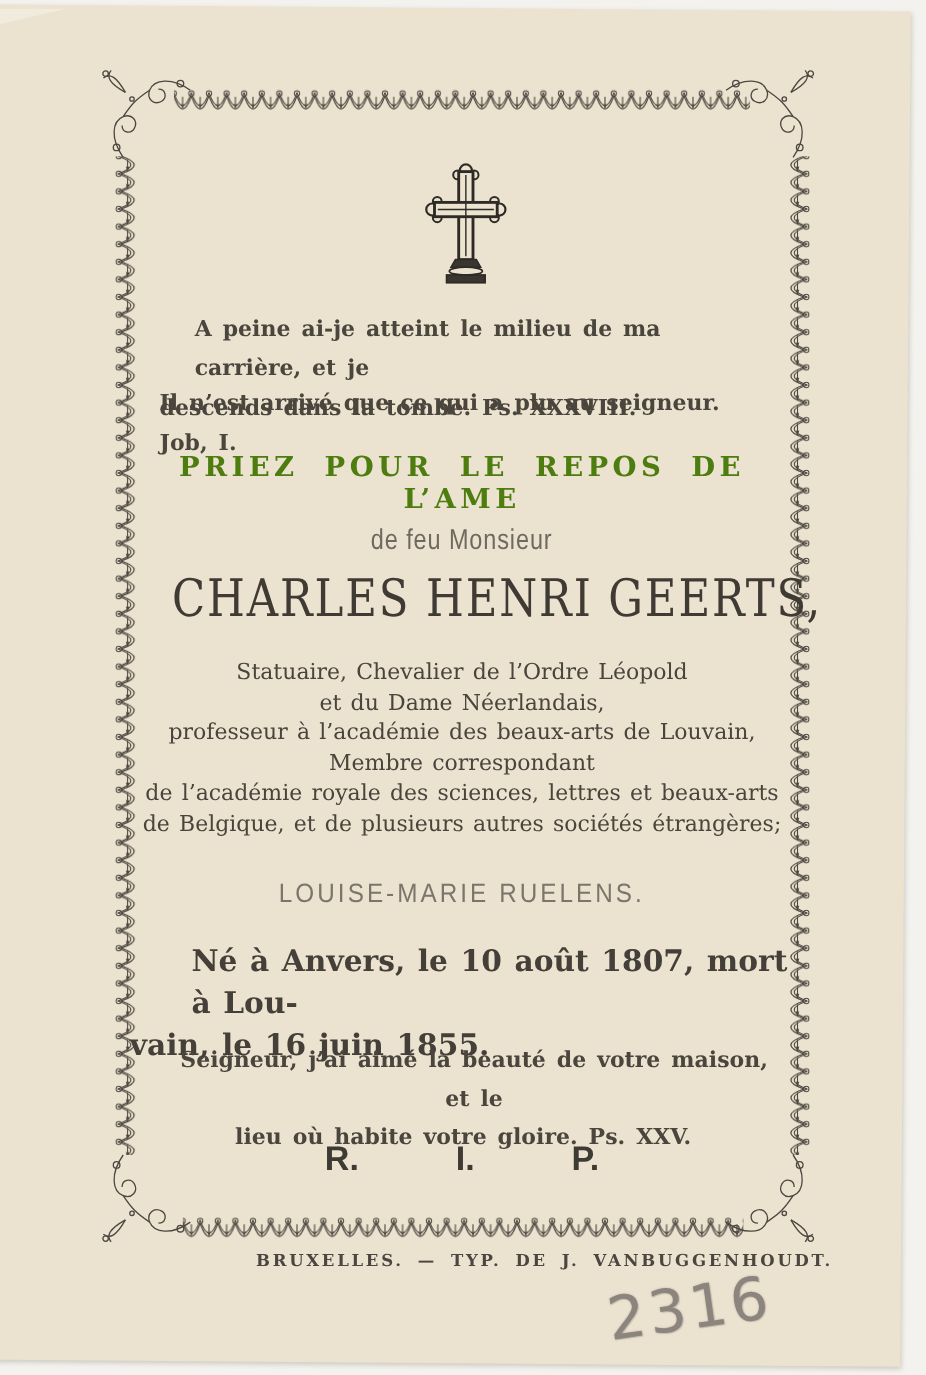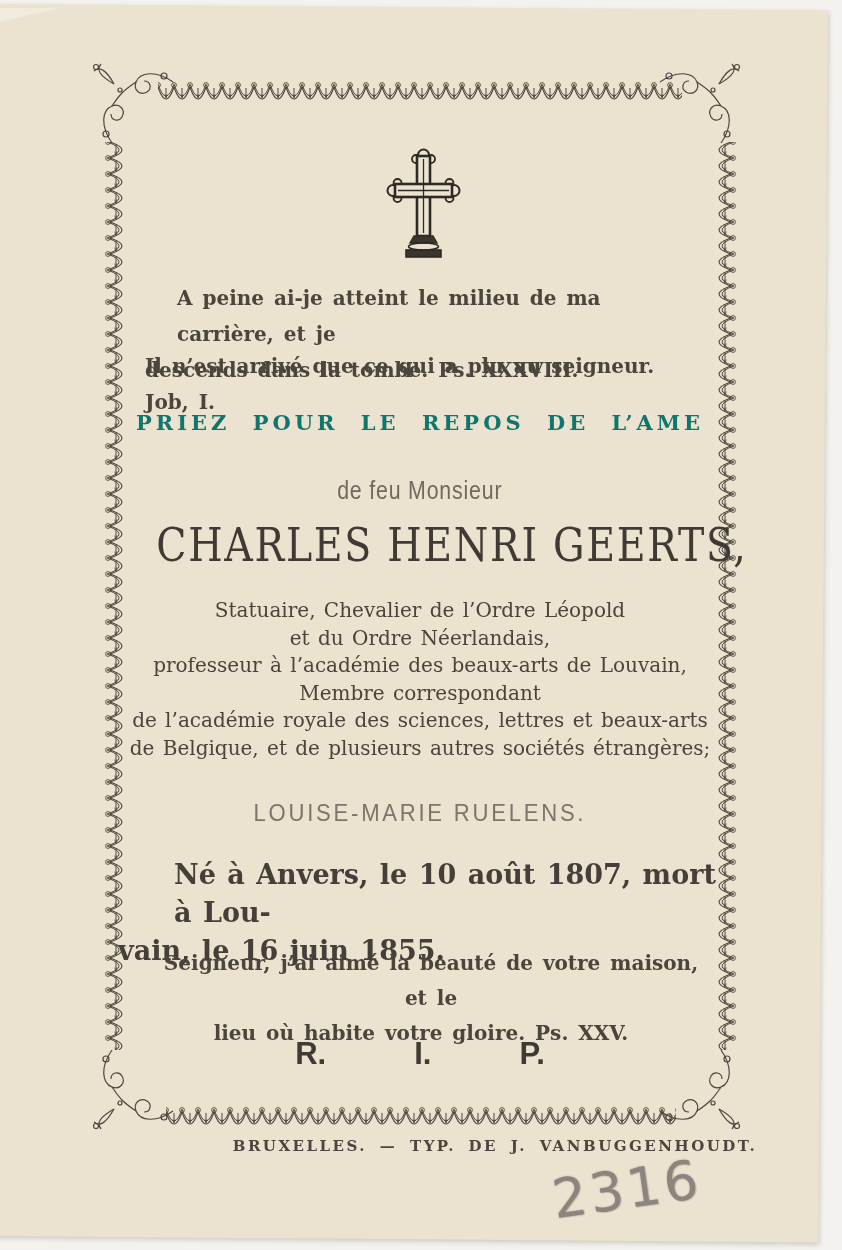--- a/index.html
+++ b/index.html
@@ -30,21 +30,21 @@
       linear-gradient(175deg,#ede4d2 0%,#ebe2cf 55%,#e8decא 100%);
     background-color:#ebe2cf;
     box-shadow:1px 2px 5px rgba(90,80,60,.25);
   }
   .content{position:absolute;left:0;top:0;width:796px;height:1250px;color:#46413a;}
   .orn{position:absolute;}
   .txt{position:absolute;}
   .center640{left:100px;width:640px;text-align:center;}
   .quote{font-size:20px;line-height:36px;font-weight:bold;word-spacing:3px;color:#4a453d;}
   .indent30{padding-left:32px;}
-  .invocation{top:410px;font-size:21px;font-weight:bold;letter-spacing:4px;word-spacing:11px;color:#0f766e;}
+  .invocation{top:410px;font-size:25px;font-weight:bold;letter-spacing:4px;word-spacing:11px;color:#4d7c0f;}
   .intro{top:475px;font-size:26px;color:#6f6a5f;font-family:"Liberation Sans",sans-serif;font-weight:400;}
   .intro span{display:inline-block;transform:scaleX(.82);letter-spacing:1px;}
   .bigname{top:517px;font-size:47px;color:#3f3a33;}
   .bigname span{display:inline-block;transform:scaleX(.84);letter-spacing:2px;white-space:nowrap;}
   .titles{top:597px;font-size:20px;line-height:27.5px;font-weight:normal;word-spacing:2px;color:#49443c;}
   .spouse{top:799px;font-size:24px;color:#7b756b;font-family:"Liberation Sans",sans-serif;}
   .spouse span{display:inline-block;transform:scaleX(.92);letter-spacing:3px;}
   .dates{left:118px;top:856px;width:606px;font-size:27px;line-height:38px;font-weight:bold;word-spacing:2px;color:#443f38;}
   .indent55{padding-left:56px;}
   .quote3{left:128px;top:946px;width:586px;font-size:20px;line-height:35px;font-weight:bold;word-spacing:3px;color:#4a453d;text-align:center;}
@@ -230,21 +230,21 @@
     <div class="txt center640 intro">
       <span>de feu Monsieur</span>
     </div>
 
     <div class="txt center640 bigname">
       <span>CHARLES HENRI GEERTS,</span>
     </div>
 
     <div class="txt center640 titles">
       <div>Statuaire, Chevalier de l’Ordre Léopold</div>
-      <div>et du Ordre Néerlandais,</div>
+      <div>et du Dame Néerlandais,</div>
       <div>professeur à l’académie des beaux-arts de Louvain,</div>
       <div>Membre correspondant</div>
       <div>de l’académie royale des sciences, lettres et beaux-arts</div>
       <div>de Belgique, et de plusieurs autres sociétés étrangères;</div>
     </div>
 
     <div class="txt center640 spouse">
       <span>LOUISE-MARIE RUELENS.</span>
     </div>
 

